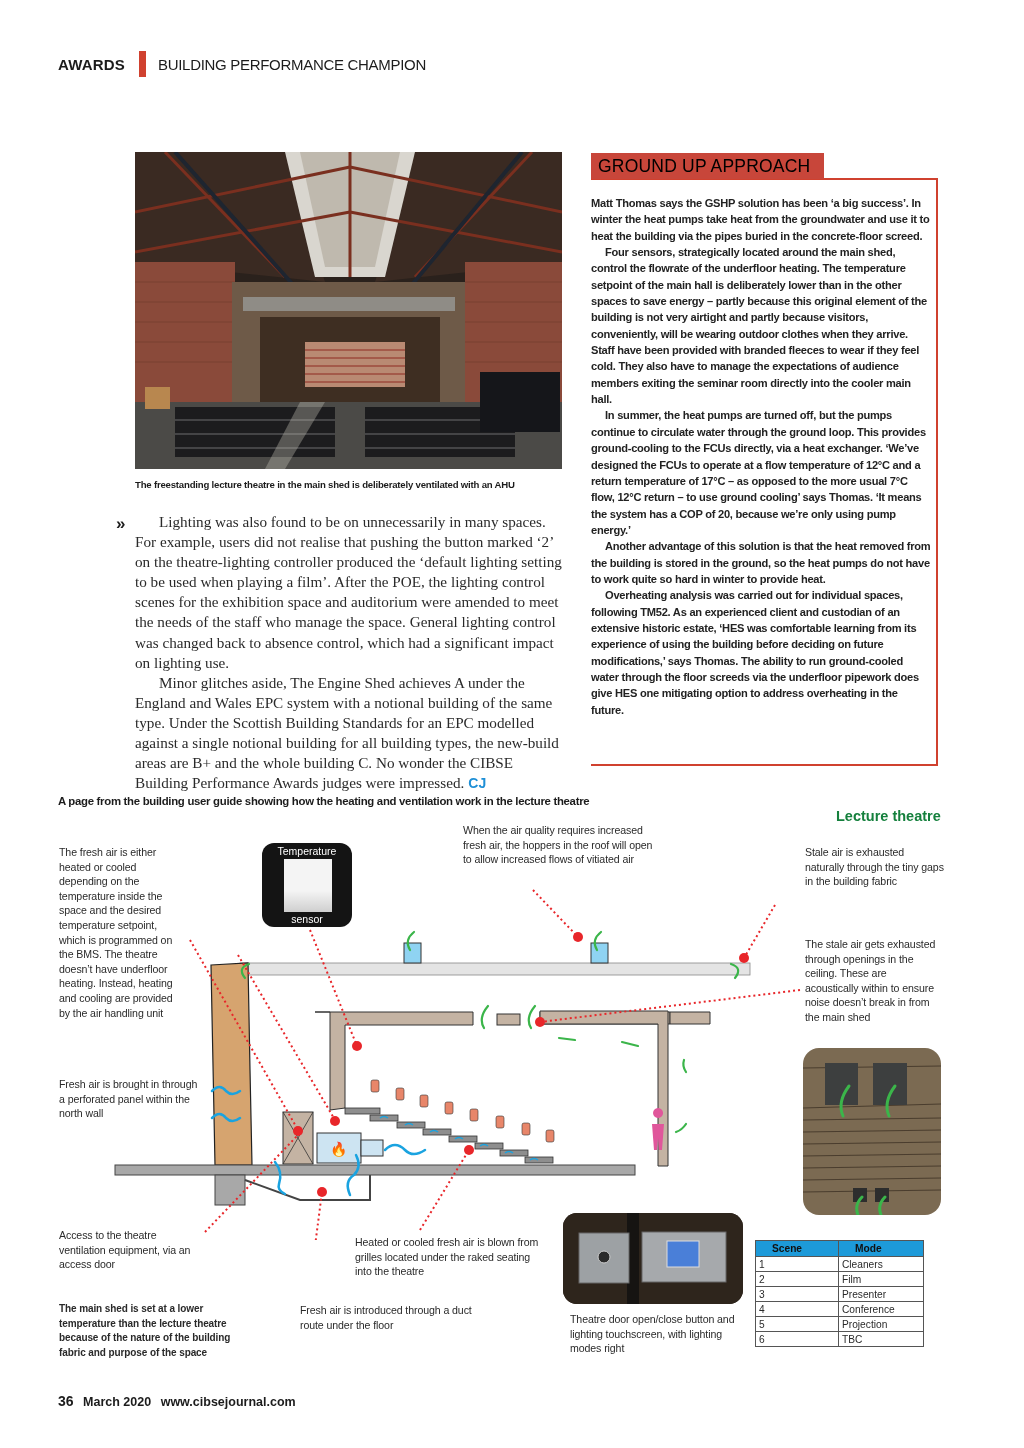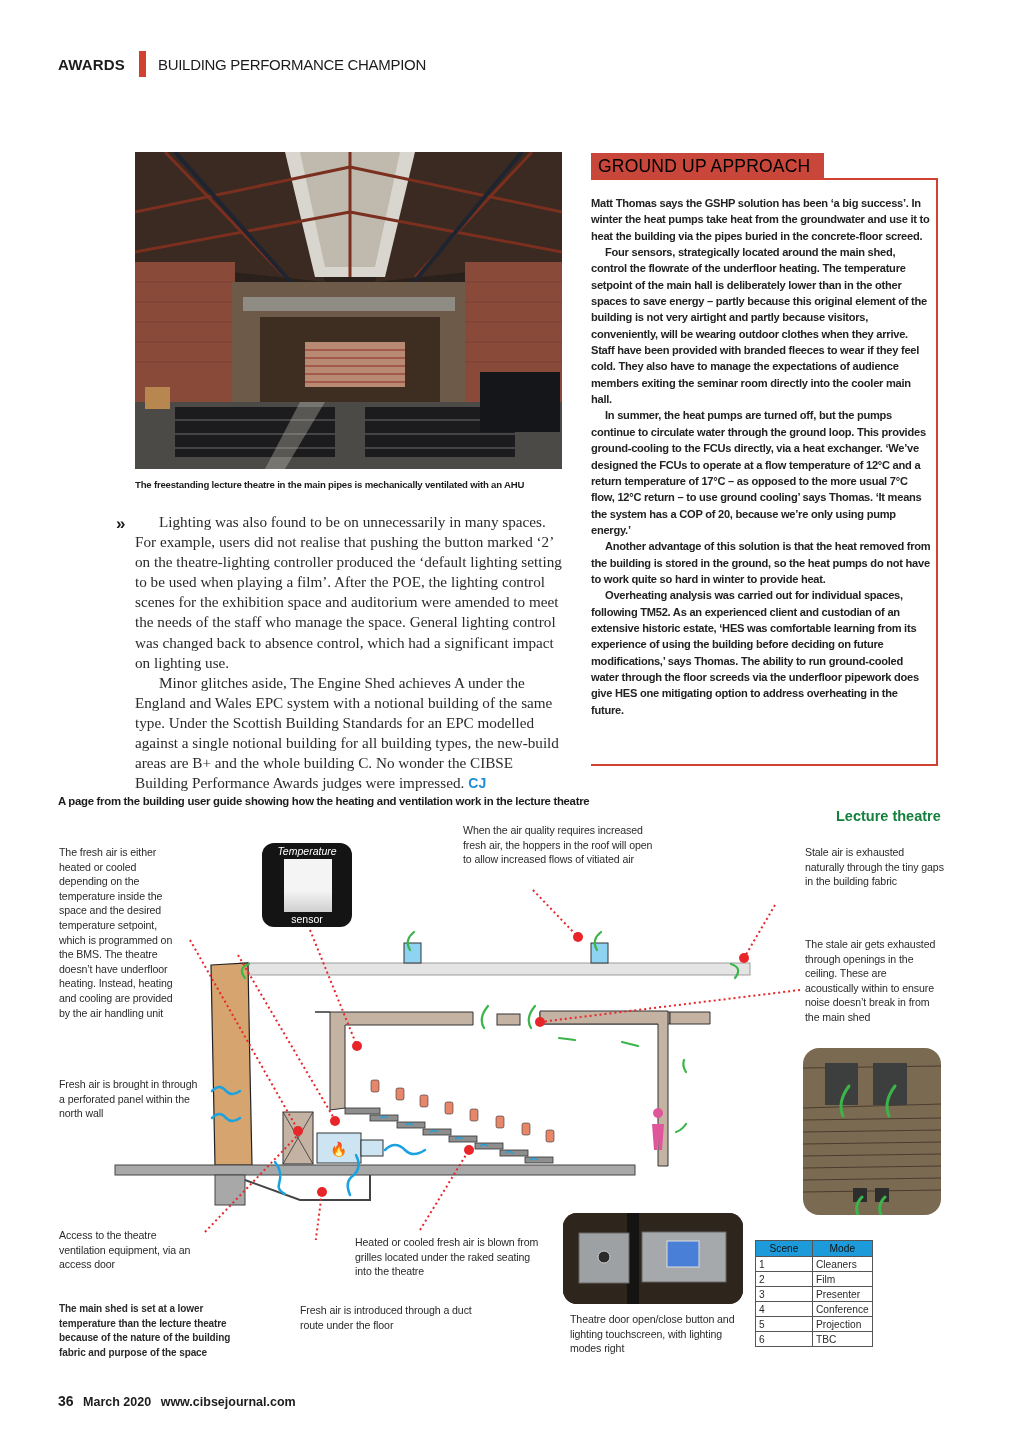--- a/index.html
+++ b/index.html
@@ -25,29 +25,29 @@
   .box-text { left: 591px; top: 195px; width: 340px; font-size: 11.1px; font-weight: bold; line-height: 16.35px; color: #222; letter-spacing: -0.25px; }
   .box-text p { margin: 0; text-indent: 14px; }
   .box-text p:first-child { text-indent: 0; }
   
   .diag-caption { left: 58px; top: 795px; font-size: 11.4px; font-weight: bold; letter-spacing: -0.3px; color: #1c1c1c; white-space: nowrap; }
   .diag-title { left: 836px; top: 808px; font-size: 14.5px; font-weight: bold; color: #15803d; text-align: right; }
   .note { font-size: 10.6px; line-height: 14.6px; color: #2a2a2a; letter-spacing: -0.1px; }
   .note.bold { font-weight: bold; }
   .diagram-svg { left: 0; top: 820px; }
   .sensor-badge { left: 262px; top: 843px; width: 90px; height: 84px; background: #141414; border-radius: 12px; }
-  .sensor-top { left: 262px; top: 845px; width: 90px; text-align: center; font-size: 10.5px; color: #ffffff; font-style: italic; }
+  .sensor-top { left: 262px; top: 845px; width: 90px; text-align: center; font-size: 10.5px; color: #ffffff; }
   .sensor-bot { left: 262px; top: 913px; width: 90px; text-align: center; font-size: 10.5px; color: #ffffff; }
   .sensor-plate { left: 284px; top: 859px; width: 48px; height: 53px; background: linear-gradient(#f4f4f4 60%, #cfcfcf); }
   
   .ceiling-photo { left: 803px; top: 1048px; width: 138px; height: 167px; border-radius: 16px; overflow: hidden; }
   .panel-photo { left: 563px; top: 1213px; width: 180px; height: 91px; border-radius: 14px; overflow: hidden; background: #2a2219; }
   
   .modes { left: 755px; top: 1240px; border-collapse: collapse; font-size: 10.2px; color: #2a2a2a; }
-  .modes th { background: #1d9ad9; color: #111; font-weight: normal; text-align: center; padding: 1px 3px; border: 1px solid #555; height: 13px; }
+  .modes th { background: #1d9ad9; color: #111; font-weight: bold; text-align: left; padding: 1px 16px; border: 1px solid #555; height: 13px; }
   .modes td { border: 1px solid #555; padding: 0 3px; height: 14px; }
   .modes .c1 { width: 50px; }
   .modes .c2 { width: 52px; }
   
   .footer { left: 58px; top: 1393px; font-size: 12.5px; color: #1c1c1c; }
   .footer .pg { font-weight: bold; font-size: 14px; margin-right: 6px; }
   .footer .mo { font-weight: bold; margin-right: 6px; }
   .footer .url { font-weight: bold; }
 </style>
 </head>
@@ -121,21 +121,21 @@
         <line x1="40" y1="296" x2="200" y2="296"></line>
       <line x1="230" y1="268" x2="380" y2="268"></line>
         <line x1="230" y1="282" x2="380" y2="282"></line>
         <line x1="230" y1="296" x2="380" y2="296"></line>
     </g>
     <polygon points="165,250 190,250 150,317 130,317" fill="#c9c5bb" opacity="0.35"></polygon>
     <rect x="10" y="235" width="25" height="22" fill="#b8874f"></rect>
     <rect x="345" y="220" width="80" height="60" fill="#15161a"></rect>
   </svg>
 </div>
-<div class="abs photo-caption">The freestanding lecture theatre in the main pipes is mechanically ventilated with an AHU</div>
+<div class="abs photo-caption">The freestanding lecture theatre in the main shed is deliberately ventilated with an AHU</div>
 
 <div class="abs chevron">»</div>
 <div class="abs body-left">
   <p>Lighting was also found to be on unnecessarily in many spaces. For example, users did not realise that pushing the button marked ‘2’ on the theatre-lighting controller produced the ‘default lighting setting to be used when playing a film’. After the POE, the lighting control scenes for the exhibition space and auditorium were amended to meet the needs of the staff who manage the space. General lighting control was changed back to absence control, which had a significant impact on lighting use.</p>
   <p><span>Minor glitches aside, The Engine Shed achieves A under the England and Wales EPC system with a notional building of the same type. Under the Scottish Building Standards for an EPC modelled against a single notional building for all building types, the new-build areas are B+ and the whole building C. No wonder the CIBSE Building Performance Awards judges were impressed.</span><span class="cj">CJ</span></p>
 </div>
 
 <div class="abs box"></div>
 <div class="abs box-tab"></div>
 <div class="abs box-title">GROUND UP APPROACH</div>

